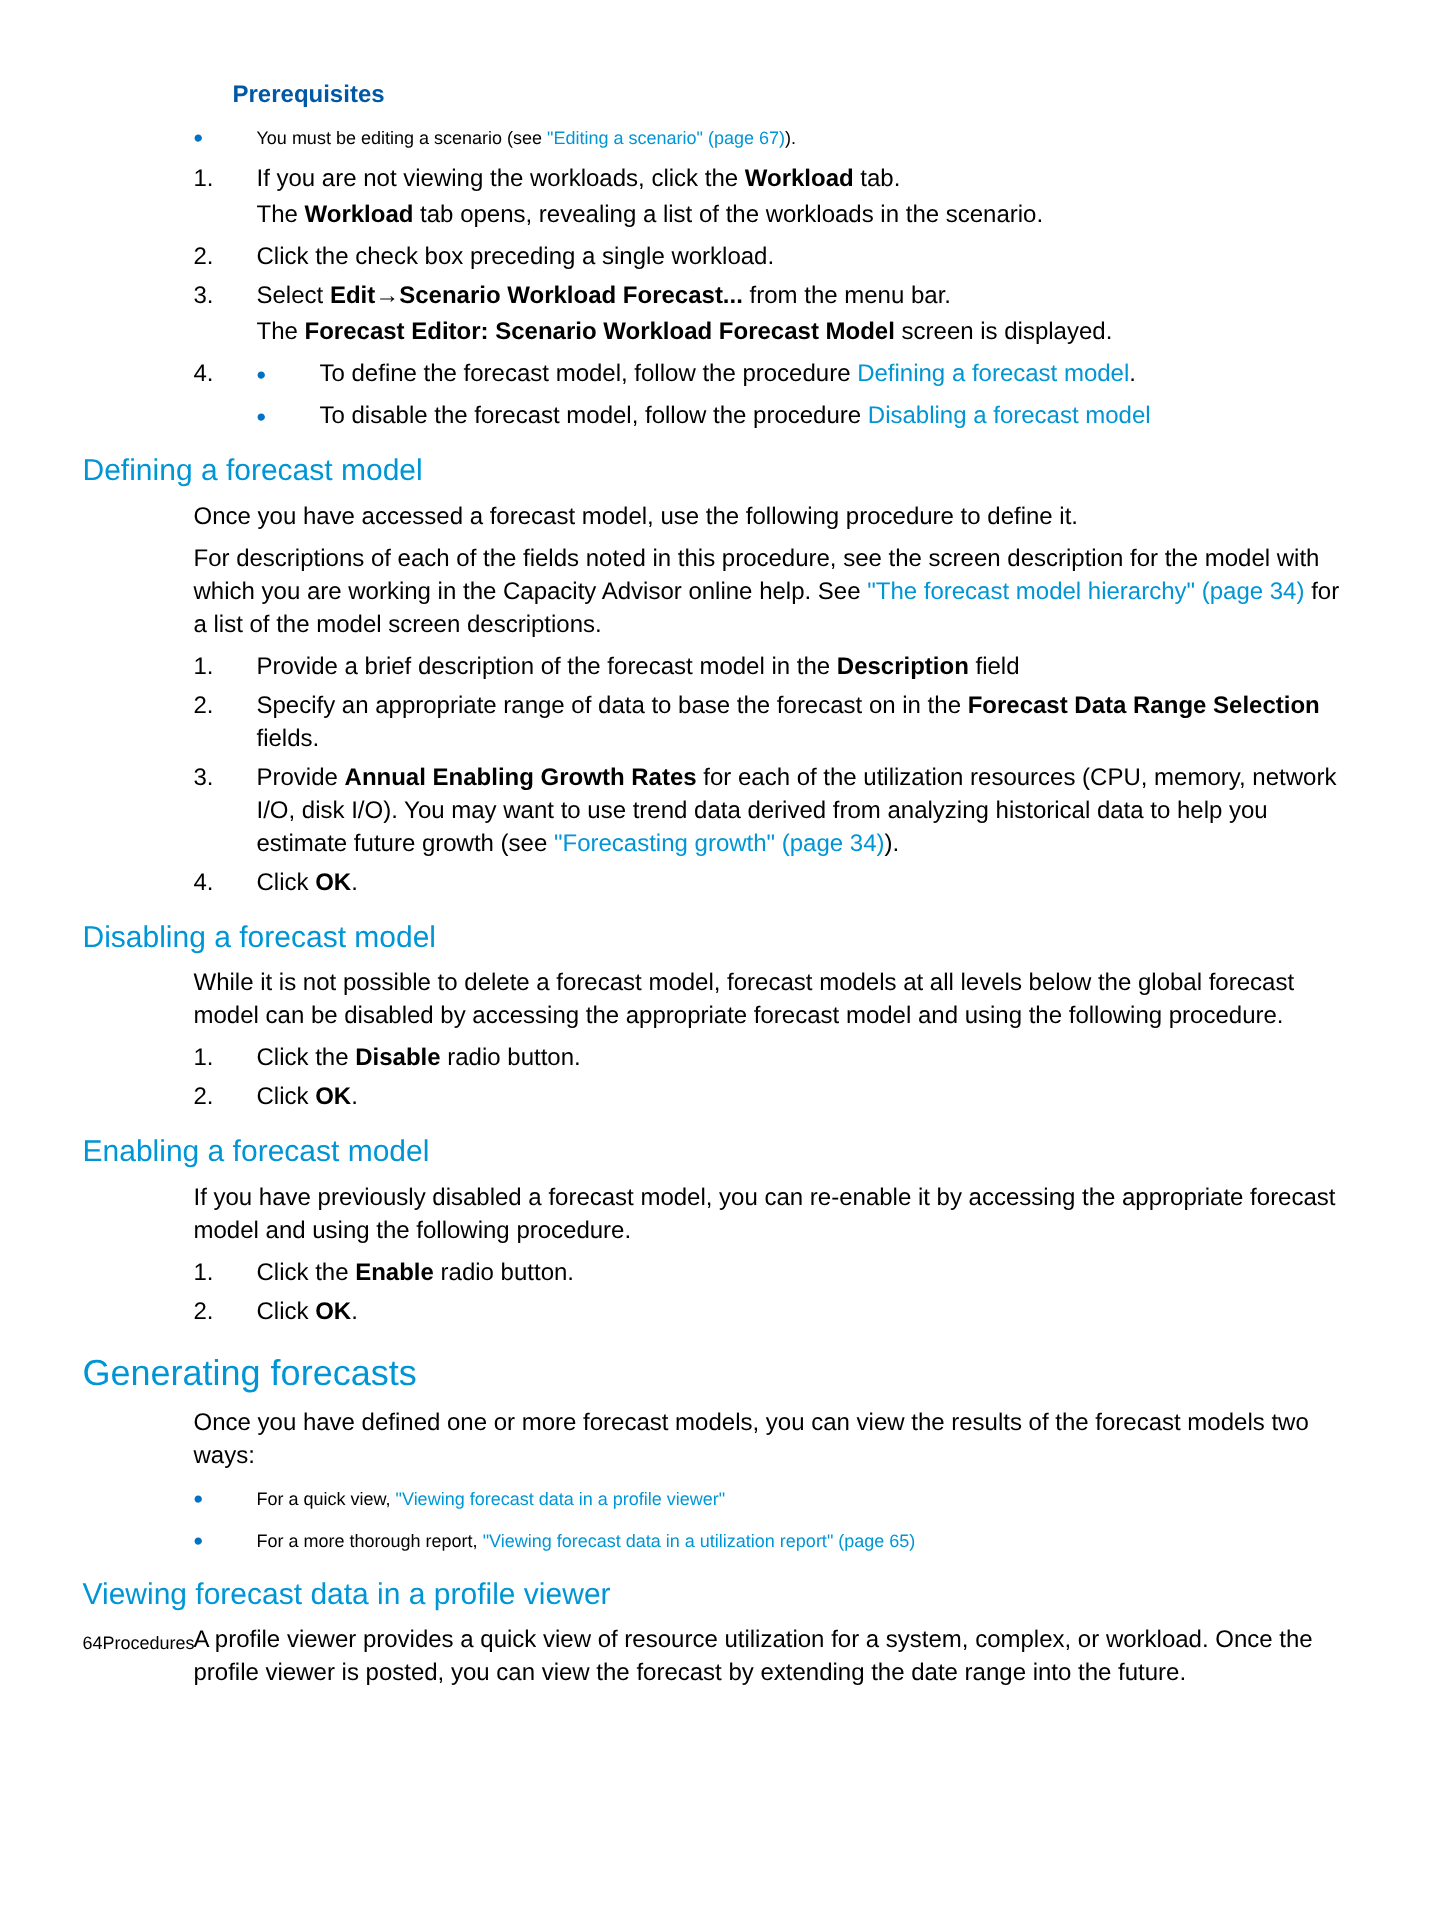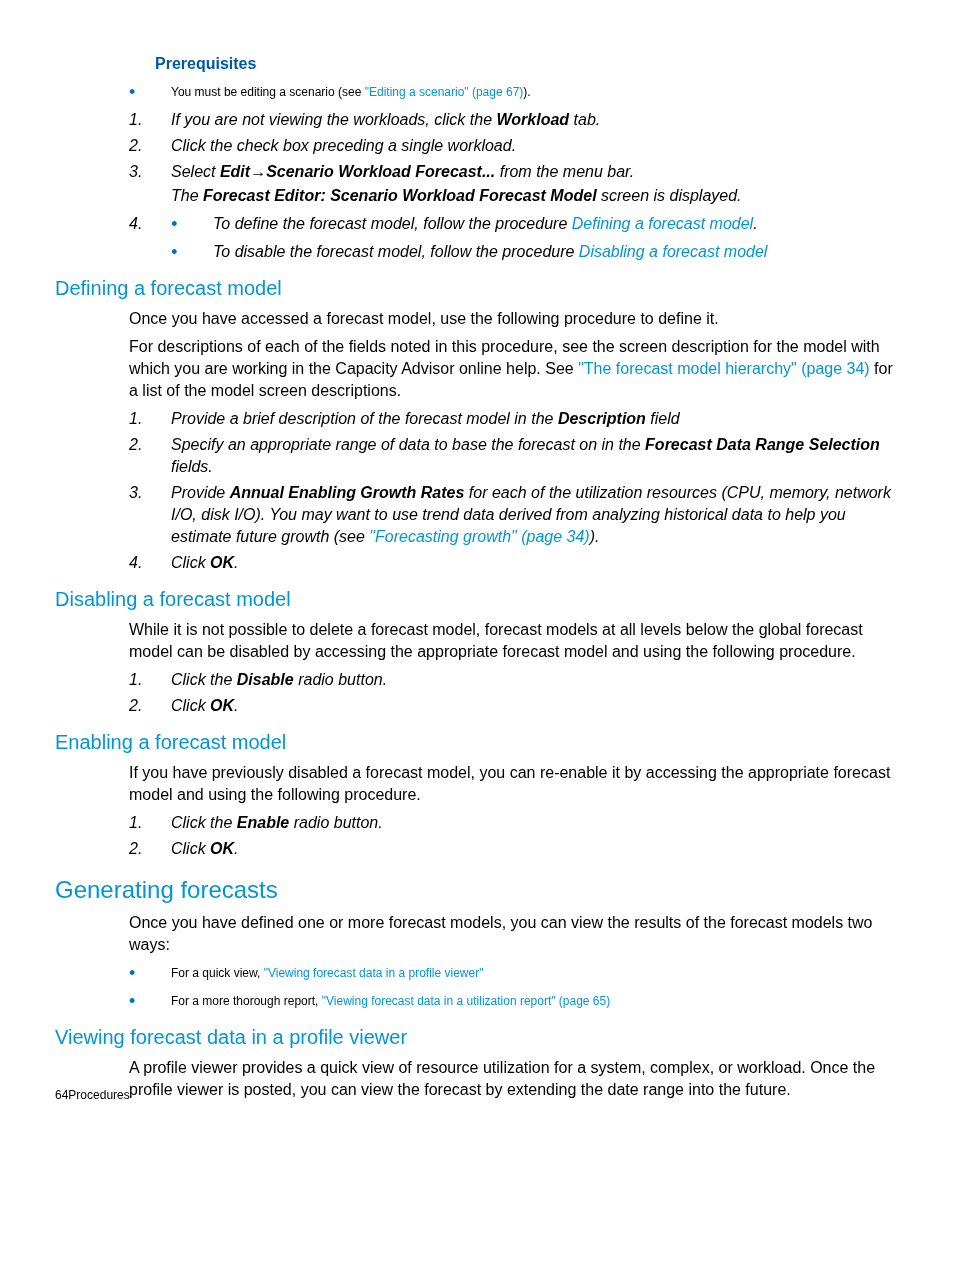--- a/index.html
+++ b/index.html
@@ -73,21 +73,20 @@
     counter-reset: step;
   }
   ol.steps > li {
     counter-increment: step;
     position: relative;
     padding-left: 42px;
     margin-left: 74px;
     font-size: 16px;
     line-height: 22px;
     margin-bottom: 4px;
-    font-style: italic;
   }
   ol.steps > li::before {
     content: counter(step) ".";
     position: absolute;
     left: 0;
     top: 0;
   }
   .link { color: #0096d6; }
   .h2 {
     color: #0096d6;
@@ -131,20 +130,23 @@
 
   <ul class="bullets">
     <li>
       <span>You must be editing a scenario (see </span><span class="link">"Editing a scenario" (page 67)</span><span>).</span>
     </li>
   </ul>
 
   <ol class="steps">
     <li>
       <span>If you are not viewing the workloads, click the </span><b>Workload</b><span> tab.</span>
+      <div class="subline">
+        <span>The </span><b>Workload</b><span> tab opens, revealing a list of the workloads in the scenario.</span>
+      </div>
     </li>
     <li>Click the check box preceding a single workload.</li>
     <li>
       <span>Select </span><b>Edit</b><span>→</span><b>Scenario Workload Forecast...</b><span> from the menu bar.</span>
       <div class="subline">
         <span>The </span><b>Forecast Editor: Scenario Workload Forecast Model</b><span> screen is displayed.</span>
       </div>
     </li>
     <li class="step4-wrap">
       <ul class="nested">

